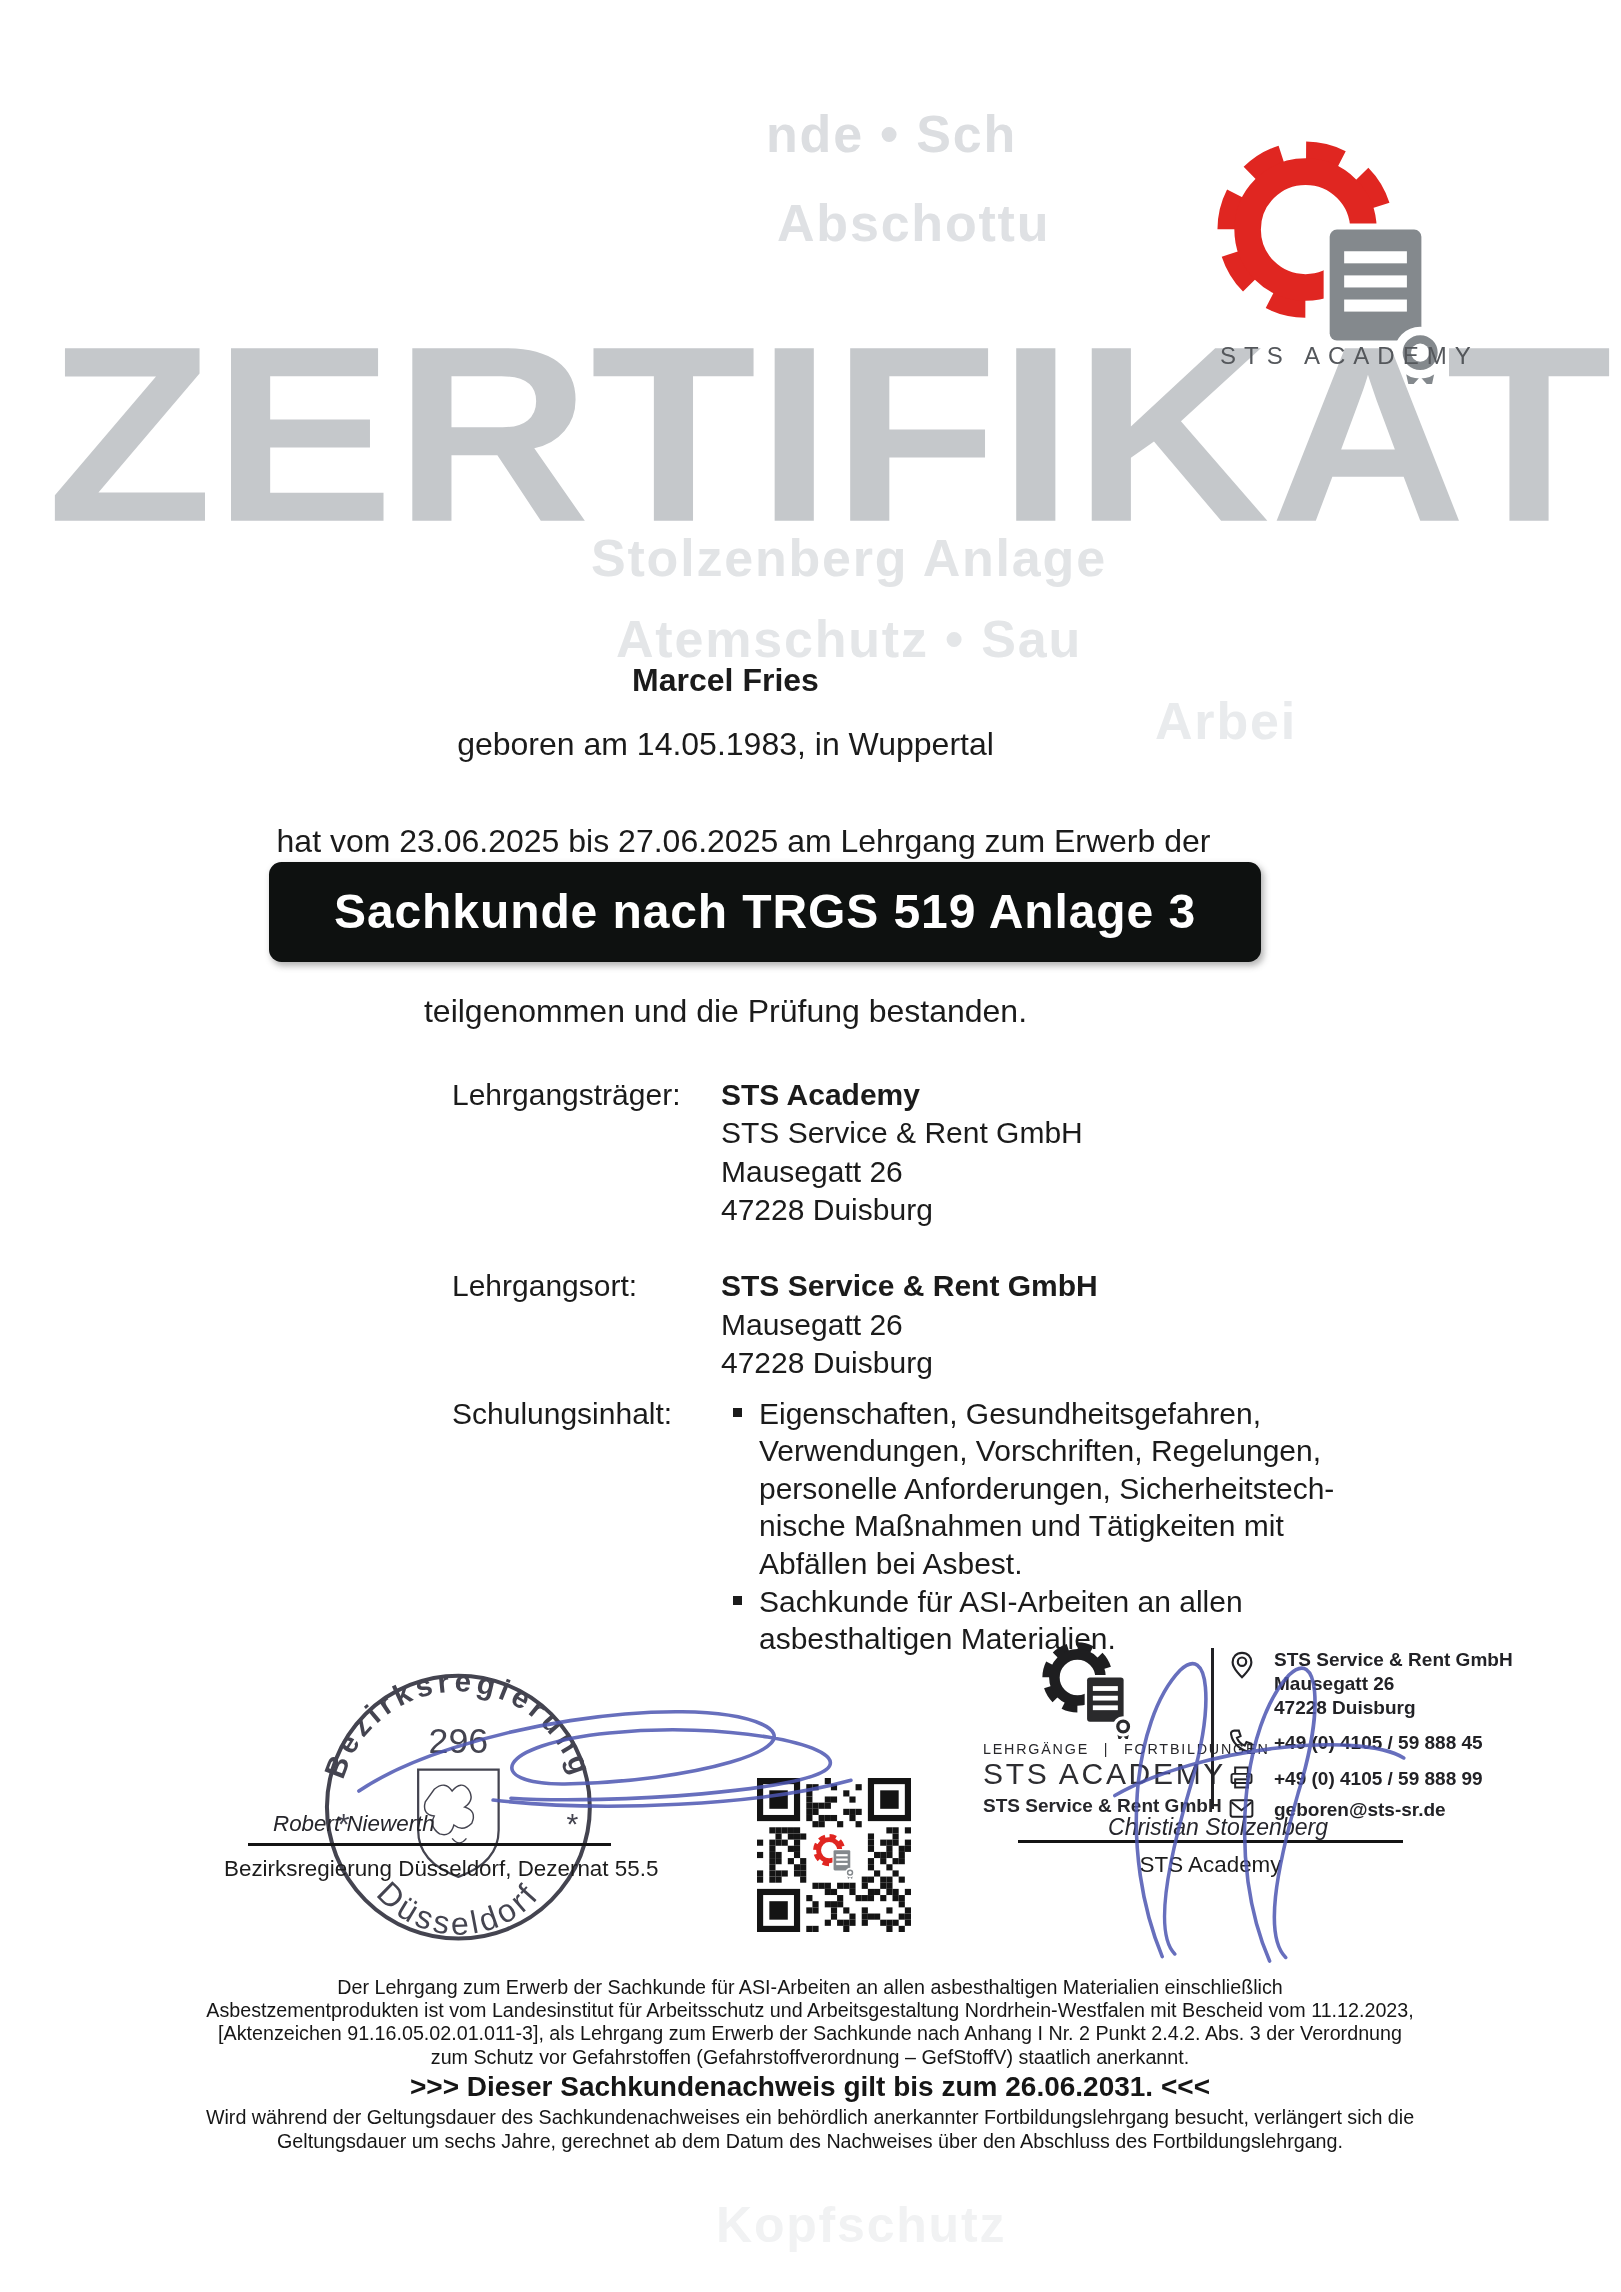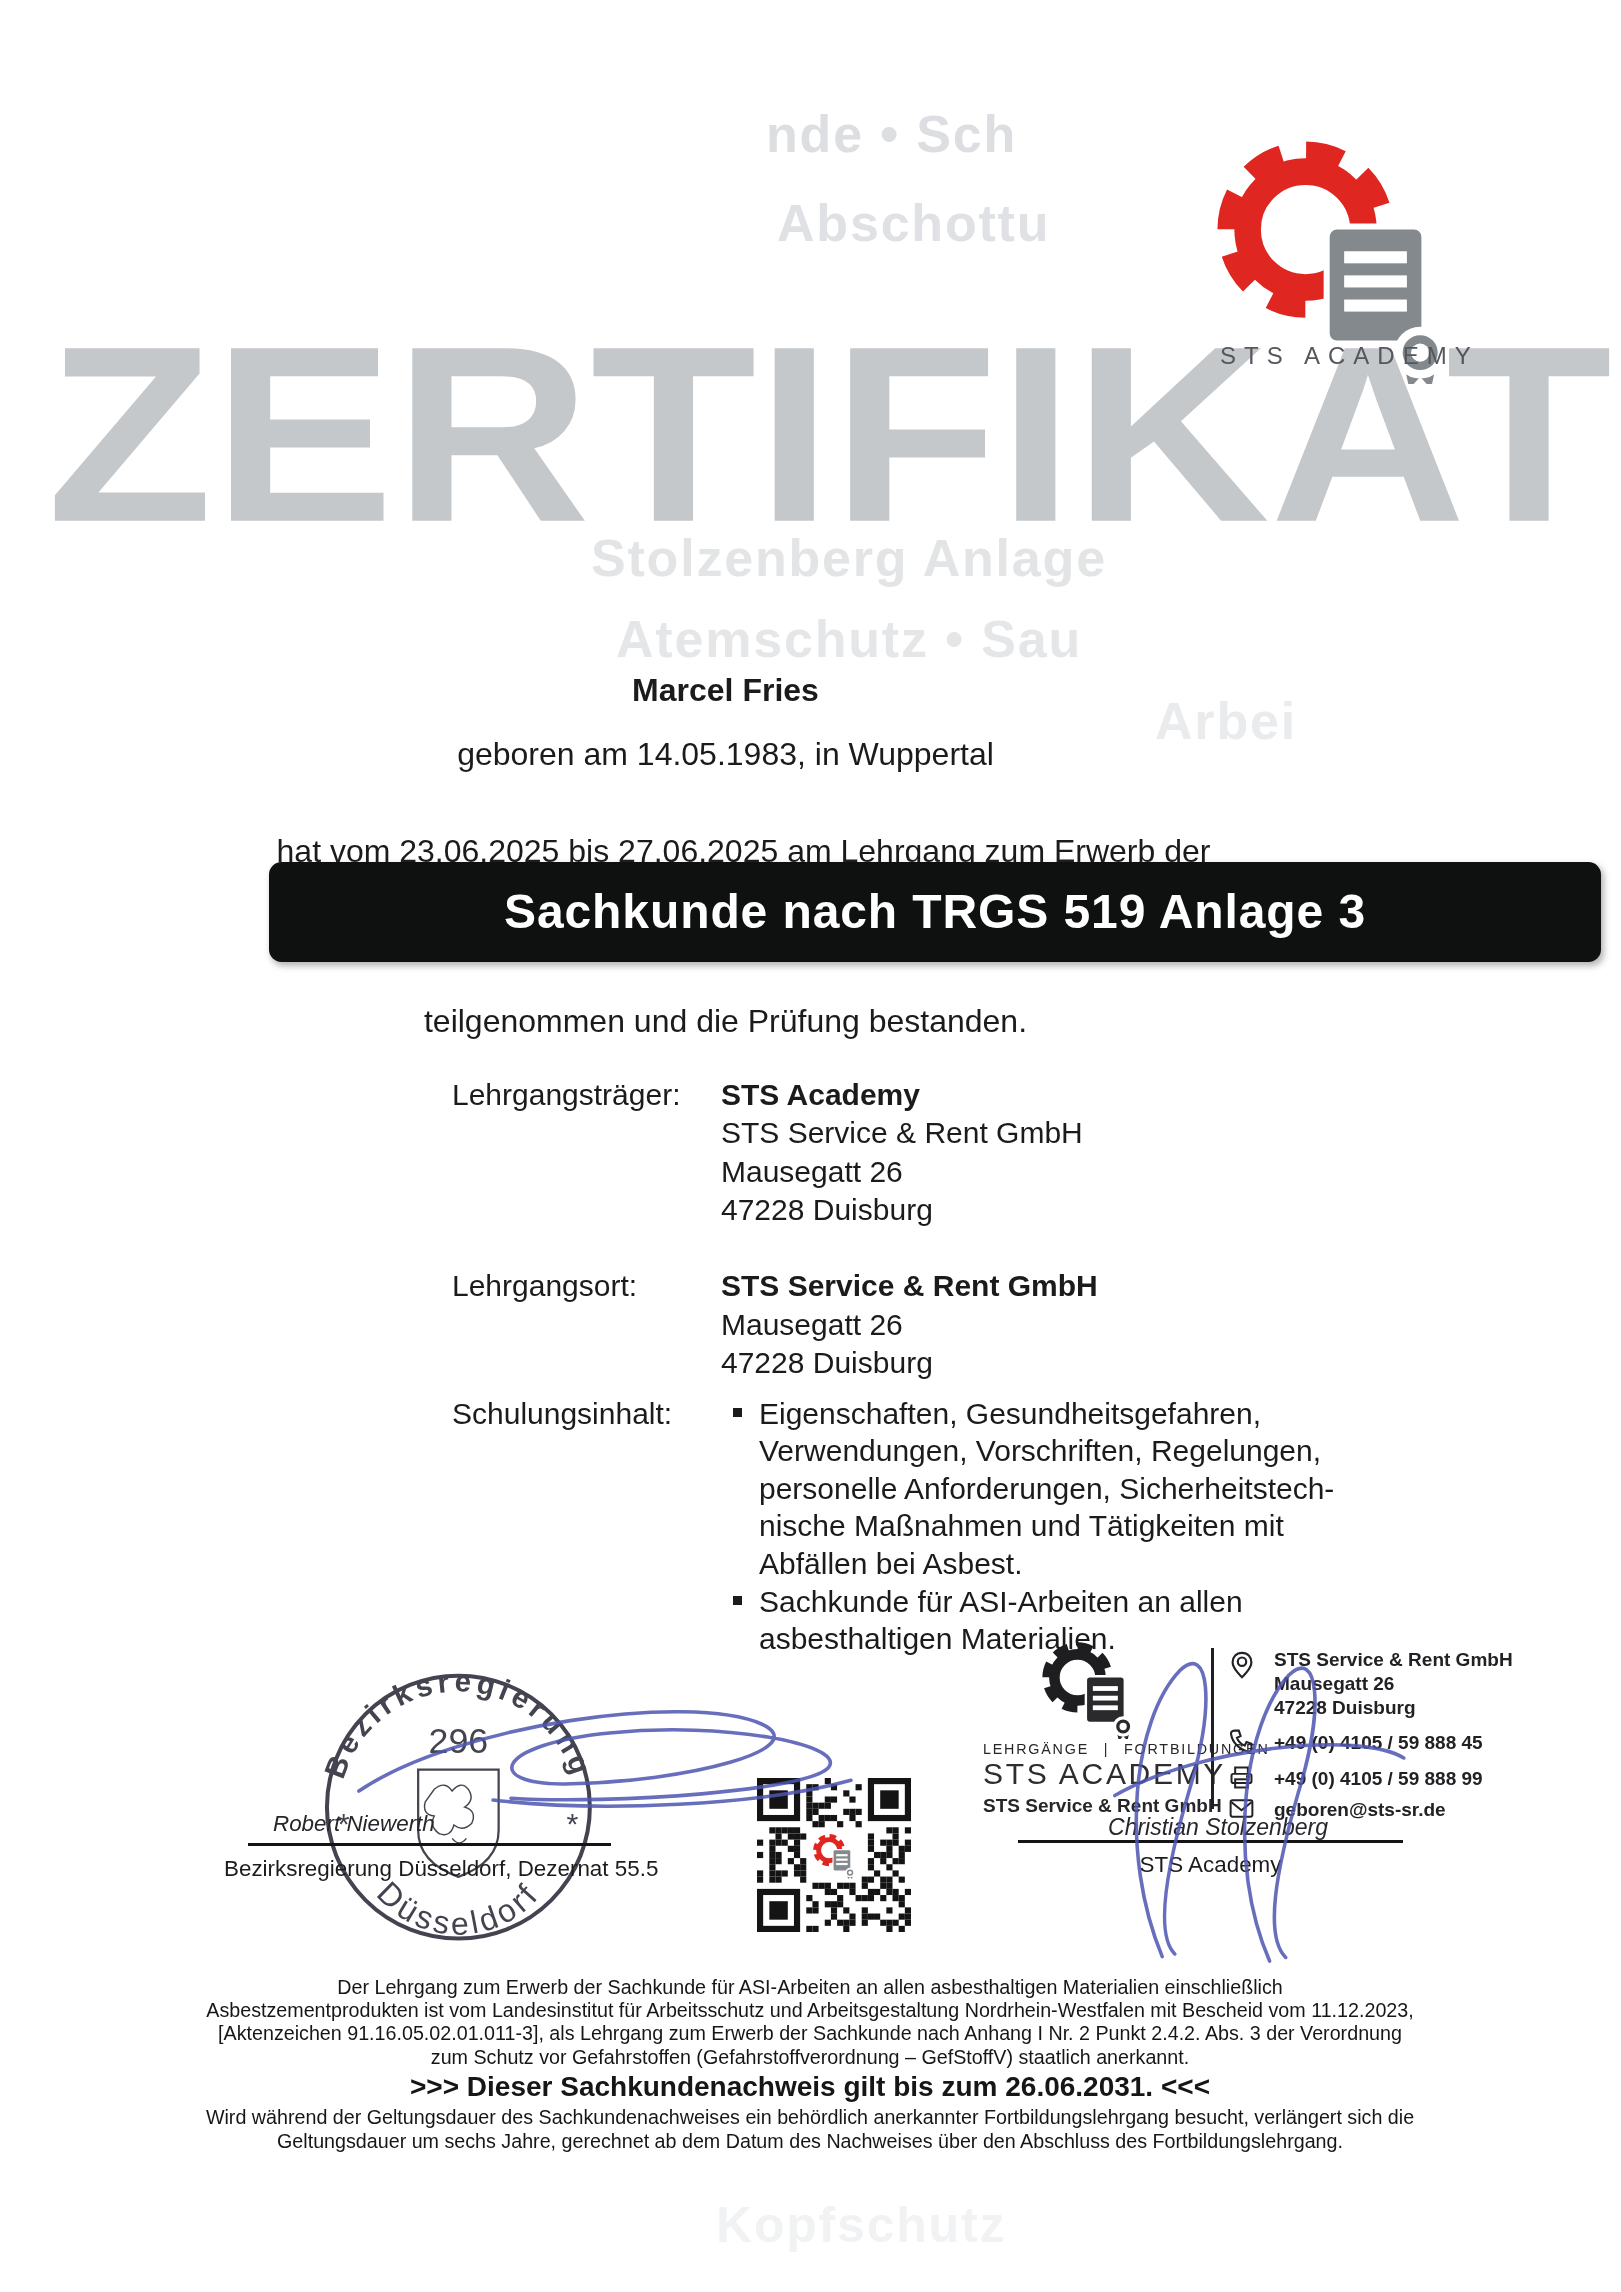--- a/index.html
+++ b/index.html
@@ -11,23 +11,23 @@
   .abs{position:absolute;}
   .ctr{text-align:center;}
   
   .wm{position:absolute;font-weight:bold;white-space:nowrap;letter-spacing:1.8px;}
   
   .headline-svg{position:absolute;left:45px;top:339px;z-index:1;}
   
   .brand-name{position:absolute;left:1220px;top:342px;font-size:24px;letter-spacing:8px;
     color:#54575b;z-index:2;white-space:nowrap;}
   
-  .line36{font-size:32px;line-height:39px;margin-top:10px;}
+  .line36{font-size:32px;line-height:39px;}
   .banner{
-    position:absolute;left:269px;top:862px;width:1332px;height:100px;background:#0e1110;
+    position:absolute;left:269px;top:862px;width:992px;height:100px;background:#0e1110;
     border-radius:12.5px;z-index:3;box-shadow:2.7px 3.6px 6.3px rgba(90,90,90,.45);
   }
   .banner-text{width:100%;height:100px;line-height:100px;text-align:center;color:#fff;
     font-size:48px;font-weight:bold;letter-spacing:0.9px;}
   .lbl,.val{position:absolute;font-size:30px;line-height:39px;white-space:nowrap;}
   .val.b{font-weight:bold;}
   .bullet-sq{position:absolute;width:9px;height:9px;background:#1b1b1b;}
   
   .sig-name{position:absolute;font-style:italic;color:#26262c;}
   .ink-line{position:absolute;height:2.7px;background:#141414;}

